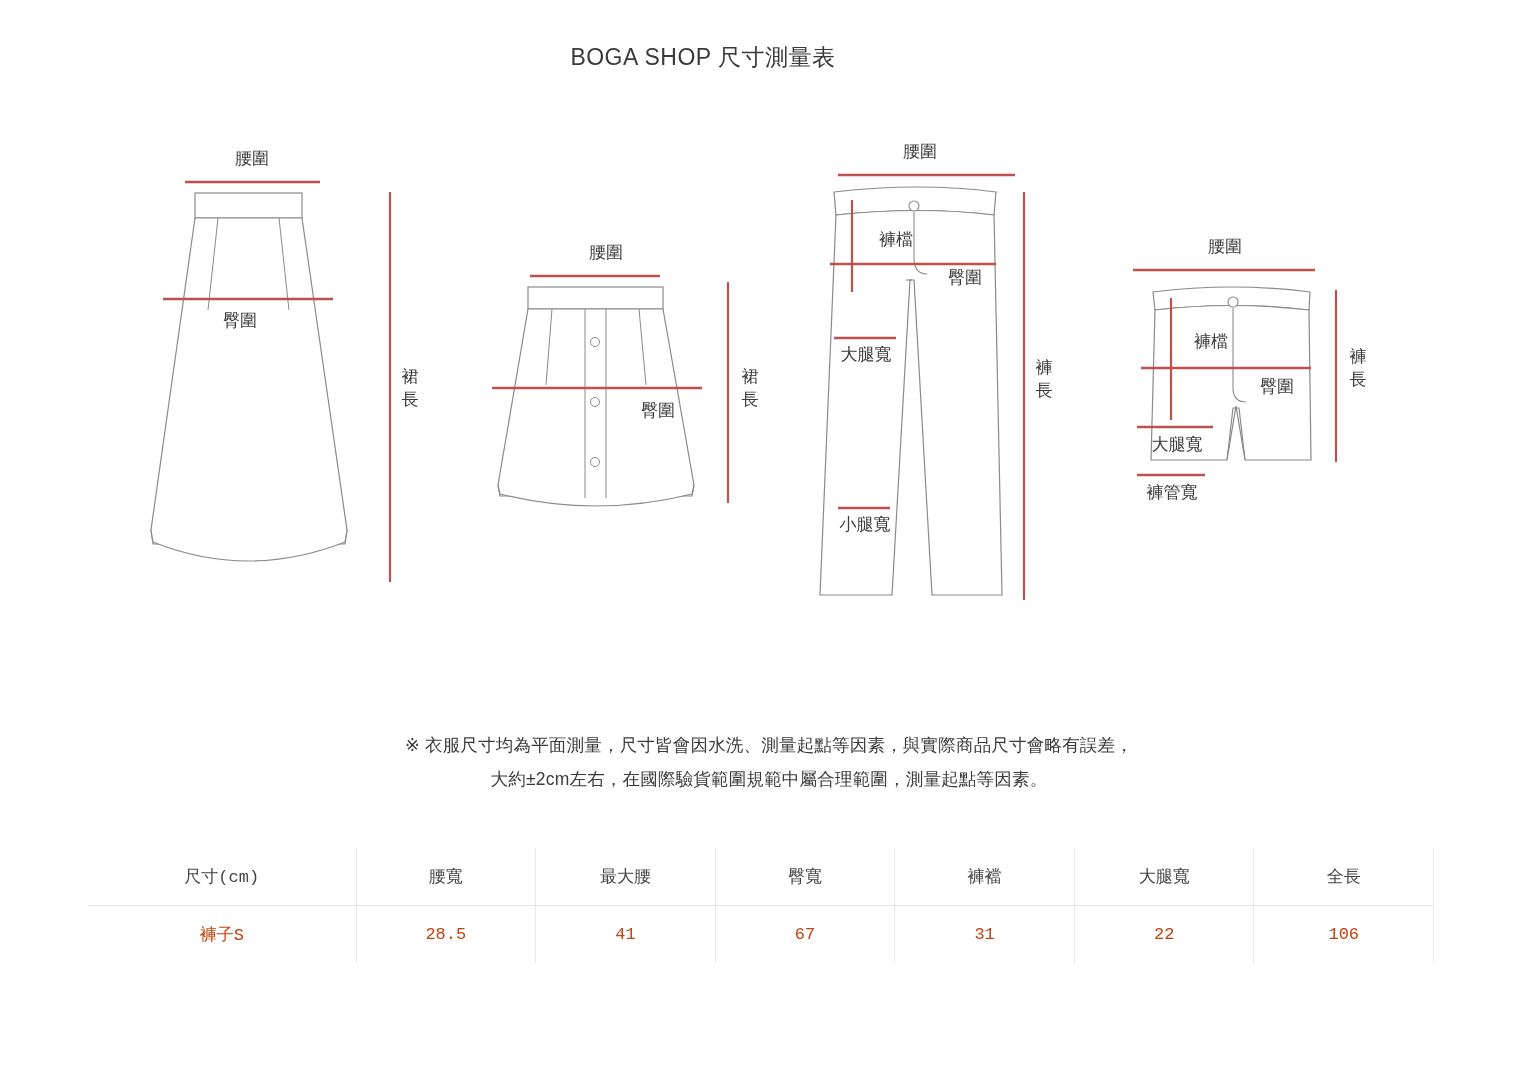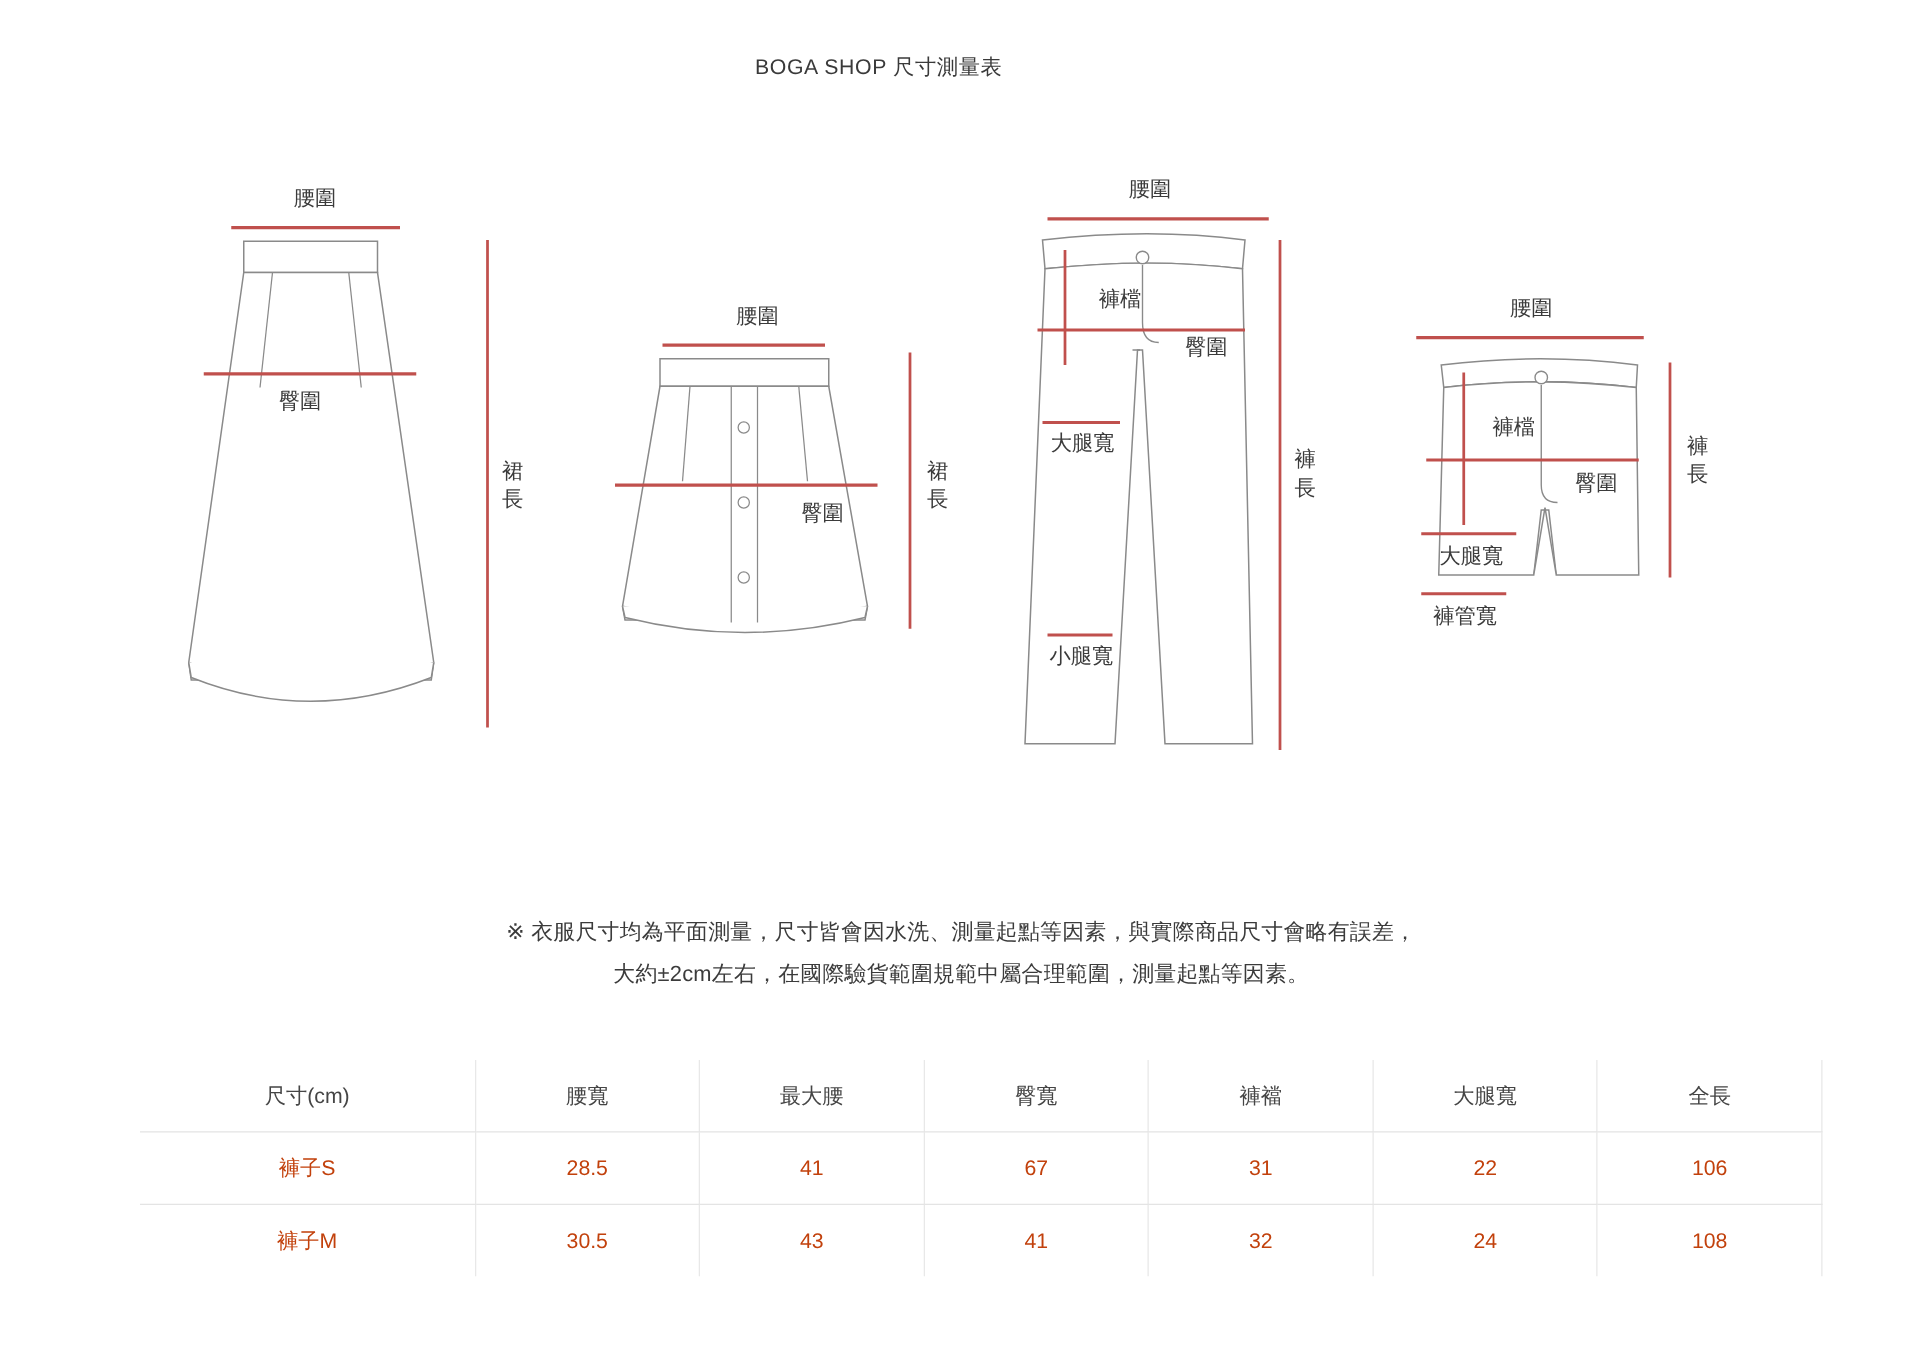--- a/index.html
+++ b/index.html
@@ -17,21 +17,21 @@
     position: relative;
   }
 
   
   .page-title {
     position: absolute;
     top: 42px;
     left: 0;
     width: 1406px;
     text-align: center;
-    font-size: 17px;
+    font-size: 23px;
     font-weight: 400;
     letter-spacing: 0.5px;
     color: #3a3a3a;
     white-space: nowrap;
   }
 
   
   .diagram-band {
     position: absolute;
     top: 130px;
@@ -61,22 +61,23 @@
     line-height: 34px;
     color: #3b3b3b;
     letter-spacing: 0.2px;
   }
   .note .note-line { display: block; white-space: nowrap; }
 
   
   .size-table-wrap {
     position: absolute;
     top: 848px;
-    left: 112px;
+    left: 88px;
     width: 1346px;
+    font-family: Liberation Mono, monospace;
   }
   table.size-table {
     width: 100%;
     border-collapse: collapse;
     font-size: 17px;
     color: #4a4a4a;
     table-layout: fixed;
   }
   table.size-table th,
   table.size-table td {
@@ -261,24 +262,15 @@
     <tbody>
       <tr>
         <td>褲子S</td>
         <td>28.5</td>
         <td>41</td>
         <td>67</td>
         <td>31</td>
         <td>22</td>
         <td>106</td>
       </tr>
-      <tr>
-        <td>褲子M</td>
-        <td>30.5</td>
-        <td>43</td>
-        <td>41</td>
-        <td>32</td>
-        <td>24</td>
-        <td>108</td>
-      </tr>
     </tbody>
   </table>
 </div>
 
 </body></html>

